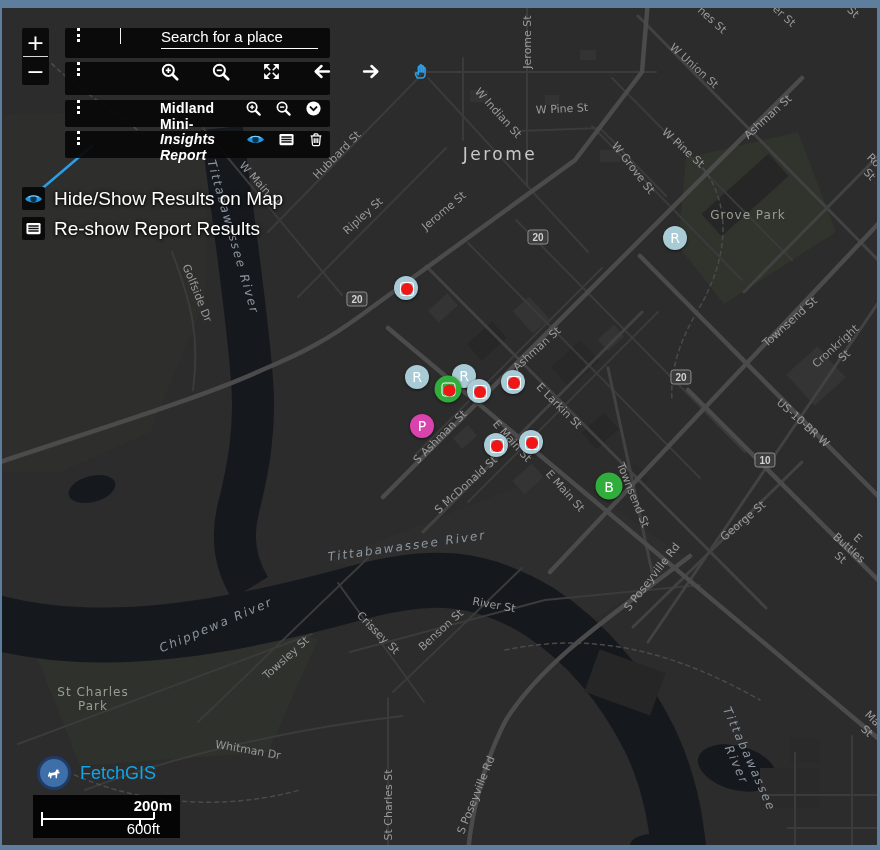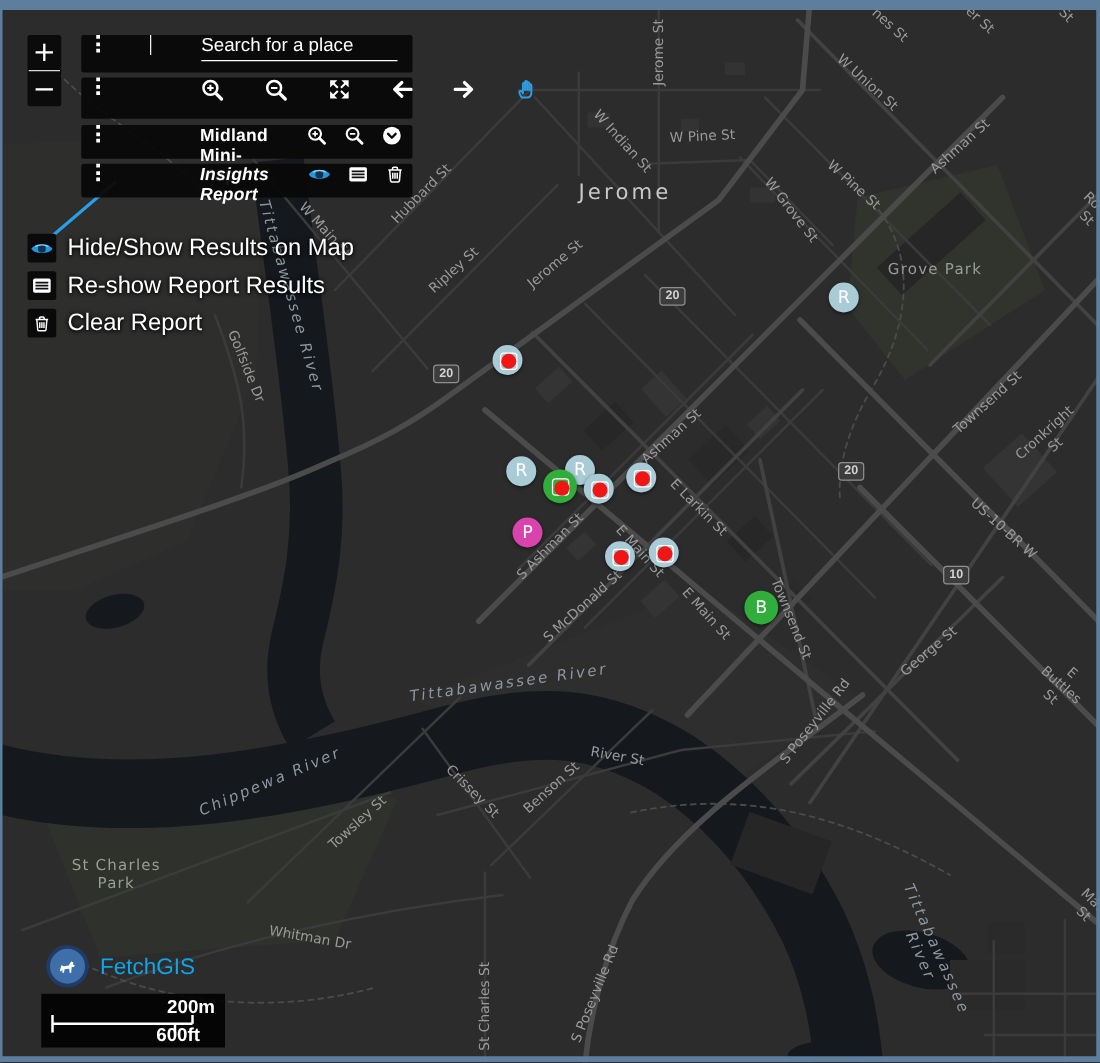--- a/index.html
+++ b/index.html
@@ -71,21 +71,21 @@
   #annot-line{position:absolute;left:30px;top:140px;z-index:9;}
 
   #logo{position:absolute;left:37px;top:756px;z-index:10;display:flex;align-items:center;gap:9px;}
   #logo .logo-circle{width:34px;height:34px;border-radius:50%;background:#3e6fa8;
        border:3px solid #203c66;box-sizing:border-box;display:flex;align-items:center;justify-content:center;}
   #logo .logo-text{color:#0ea5e9;font-size:18px;}
 
   #scalebar{position:absolute;left:33px;top:795px;width:147px;height:43px;background:rgba(0,0,0,.88);
        z-index:10;color:#fff;font-family:"Liberation Sans",sans-serif;}
   #scalebar .sb-m{position:absolute;right:8px;top:2px;font-size:15px;font-weight:bold;}
-  #scalebar .sb-ft{position:absolute;right:20px;bottom:1px;font-size:15px;font-weight:bold;margin-left:48px;}
+  #scalebar .sb-ft{position:absolute;right:20px;bottom:1px;font-size:15px;font-weight:normal;margin-left:48px;}
   #scalebar svg{position:absolute;left:5px;top:14px;}
 </style>
 </head>
 <body>
 
 <div id="app">
 
   <svg id="map-base" width="880" height="850" viewBox="0 0 880 850">
     <rect x="0" y="0" width="880" height="850" fill="#2c2c2c"></rect>
 
@@ -432,33 +432,20 @@
   <div class="legend-row" style="top:187px">
     <span class="legend-ic">
       <svg width="19" height="14" viewBox="0 0 18 12">
           <path d="M1,6 C3.5,1.6 14.5,1.6 17,6 C14.5,10.4 3.5,10.4 1,6 Z" fill="#2496dc"></path>
           <circle cx="9" cy="6" r="3" fill="#0c3550"></circle>
           <path d="M4,4.4 C6,2.6 12,2.6 14,4.4" stroke="#7fd2ff" stroke-width="1.1" fill="none"></path>
         </svg>
     </span>
     <span class="ltext">Hide/Show Results on Map</span>
   </div>
-  <div class="legend-row" style="top:247px">
-    <span class="legend-ic">
-      <svg width="15" height="16" viewBox="0 0 18 18">
-          <g stroke="#fff" stroke-width="1.4" fill="none">
-            <path d="M3,5 H15"></path>
-            <path d="M6.8,5 V3.6 C6.8,3 7.3,2.6 7.9,2.6 H10.1 C10.7,2.6 11.2,3 11.2,3.6 V5"></path>
-            <path d="M4.2,5 L5,14.6 C5.1,15.3 5.6,15.8 6.3,15.8 H11.7 C12.4,15.8 12.9,15.3 13,14.6 L13.8,5"></path>
-            <path d="M7,7.5 V13 M9,7.5 V13 M11,7.5 V13"></path>
-          </g>
-        </svg>
-    </span>
-    <span class="ltext">Clear Report</span>
-  </div>
 
   <div id="logo">
     <span class="logo-circle">
       <svg width="19" height="19" viewBox="0 0 20 20">
           <path d="M3,13 L4.5,8.5 L6,9.5 L10.5,8.8 L12.5,5.5 L14.5,6.2 L14,8 L15.5,8.6 L15,10 L13,10 L12.6,15 L11.2,15 L11,11.5 L7,12 L6.5,15 L5.1,15 L5.2,12.5 L4,13.8 Z" fill="#fff"></path>
         </svg>
     </span>
     <span class="logo-text">FetchGIS</span>
   </div>
 

